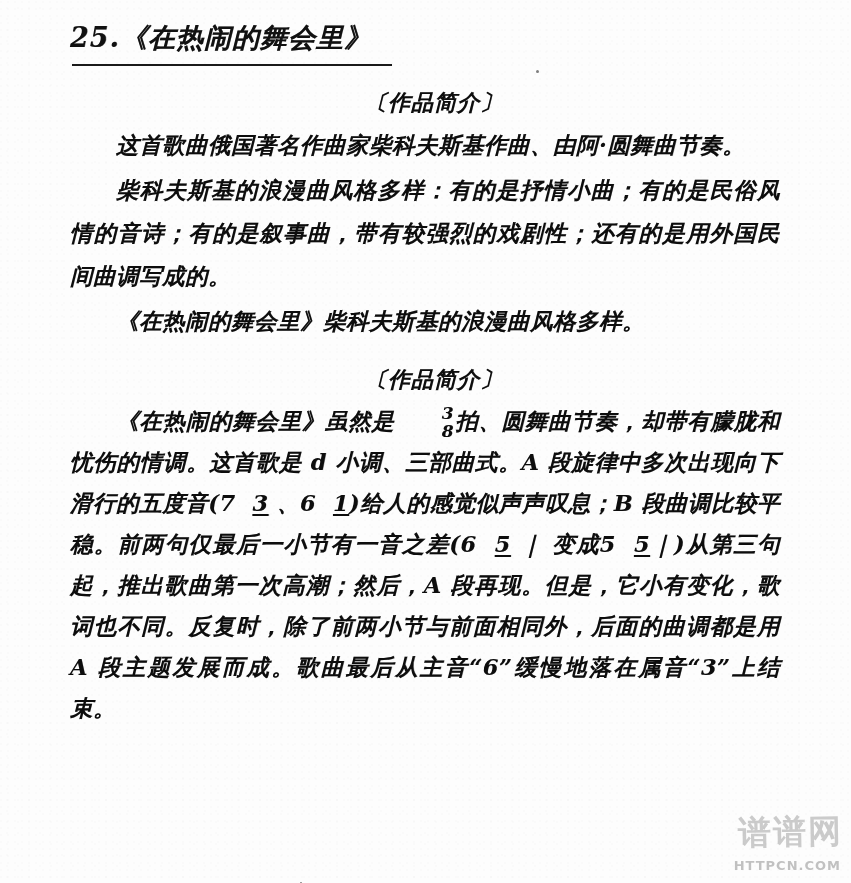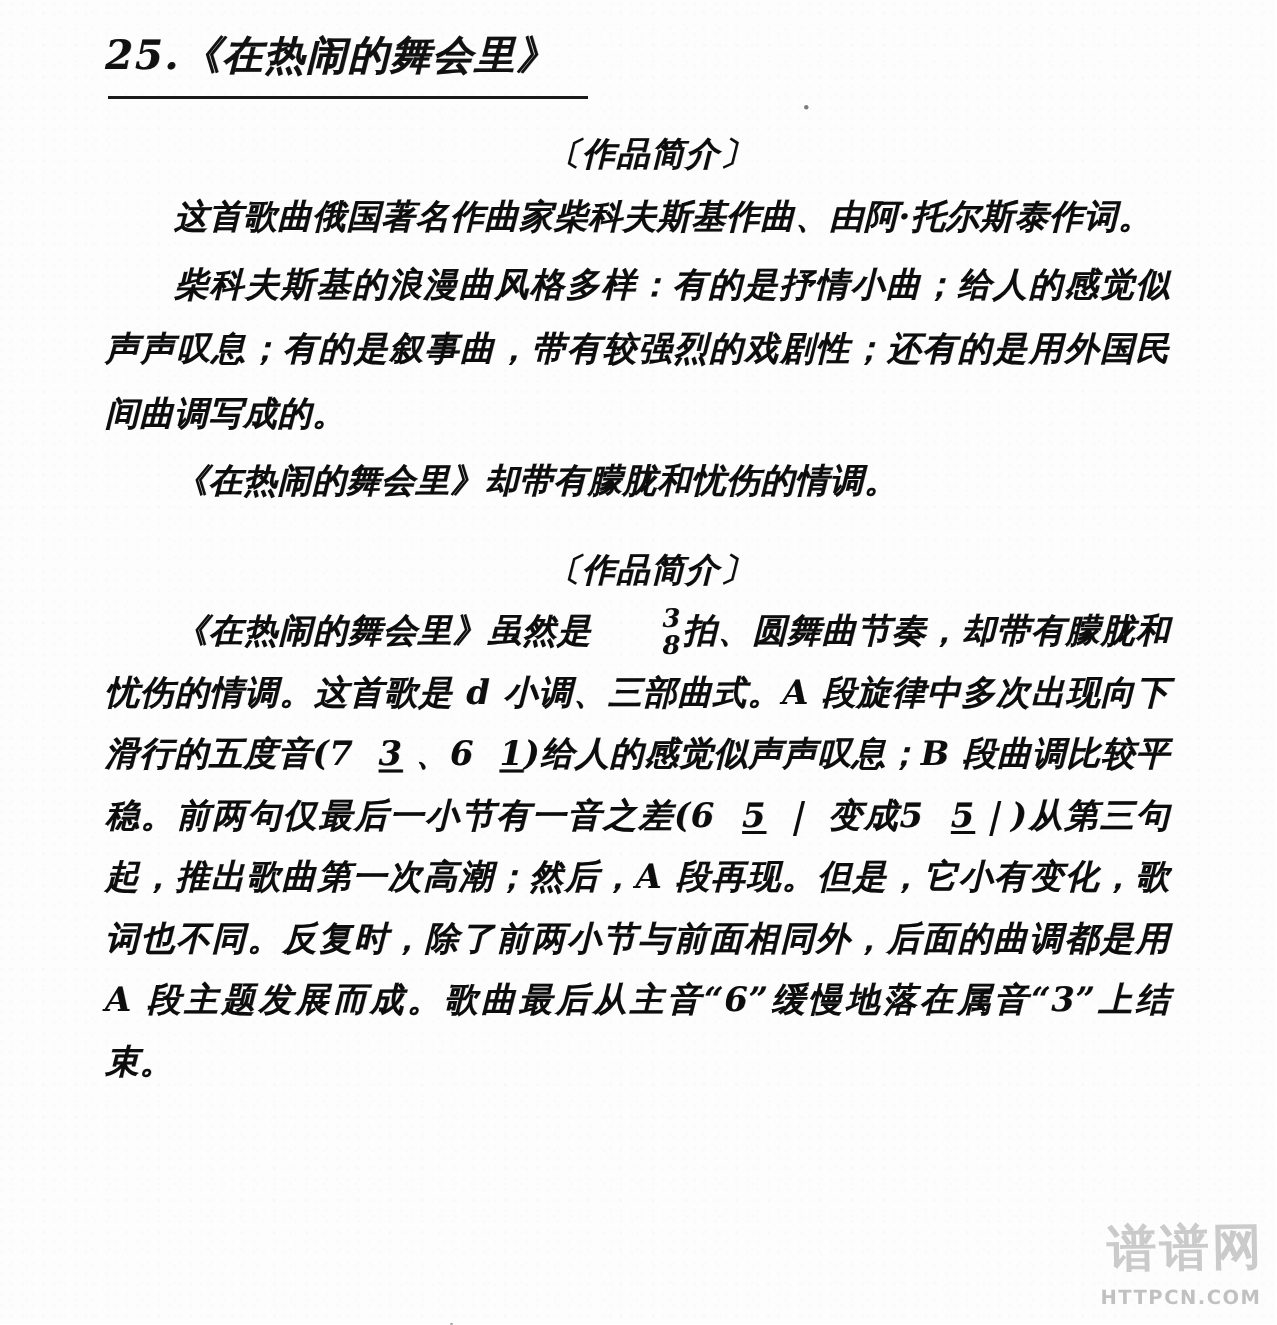--- a/index.html
+++ b/index.html
@@ -138,23 +138,23 @@
 
   <div class="content">
 
     <div class="title-block">
       <div class="title">25.《在热闹的舞会里》</div>
       <div class="title-rule"></div>
     </div>
 
     <div class="section-head">〔作品简介〕</div>
 
-    <p class="para">这首歌曲俄国著名作曲家柴科夫斯基作曲、由阿·托尔斯泰作词。</p>
-    <p class="para">柴科夫斯基的浪漫曲风格多样：有的是抒情小曲；给人的感觉似声声叹息；有的是叙事曲，带有较强烈的戏剧性；还有的是用外国民间曲调写成的。</p>
-    <p class="para">《在热闹的舞会里》却带有朦胧和忧伤的情调。</p>
+    <p class="para">这首歌曲俄国著名作曲家柴科夫斯基作曲、由阿·圆舞曲节奏。</p>
+    <p class="para">柴科夫斯基的浪漫曲风格多样：有的是抒情小曲；有的是民俗风情的音诗；有的是叙事曲，带有较强烈的戏剧性；还有的是用外国民间曲调写成的。</p>
+    <p class="para">《在热闹的舞会里》柴科夫斯基的浪漫曲风格多样。</p>
 
     <div class="section-head">〔作品简介〕</div>
 
     <p class="para tight">
       <span>《在热闹的舞会里》虽然是</span><span class="frac"><span class="num">3</span><span class="den">8</span></span><span>拍、圆舞曲节奏，却带有朦胧和忧伤的情调。这首歌是 d 小调、三部曲式。A 段旋律中多次出现向下滑行的五度音(</span><span class="nota">7</span><span>&nbsp;&nbsp;</span><span class="nota u">3</span><span>&nbsp;、</span><span class="nota">6</span><span>&nbsp;&nbsp;</span><span class="nota u">1</span><span>)给人的感觉似声声叹息；B 段曲调比较平稳。前两句仅最后一小节有一音之差(</span><span class="nota">6</span><span>&nbsp;&nbsp;</span><span class="nota u">5</span><span>&nbsp;｜&nbsp;</span><span>变成</span><span class="nota">5</span><span>&nbsp;&nbsp;</span><span class="nota u">5</span><span>｜)从第三句起，推出歌曲第一次高潮；然后，A 段再现。但是，它小有变化，歌词也不同。反复时，除了前两小节与前面相同外，后面的曲调都是用 A 段主题发展而成。歌曲最后从主音“</span><span class="nota">6</span><span>”缓慢地落在属音“</span><span class="nota">3</span><span>”上结束。</span>
     </p>
 
   </div>
 
   <div class="watermark">谱谱网</div>

